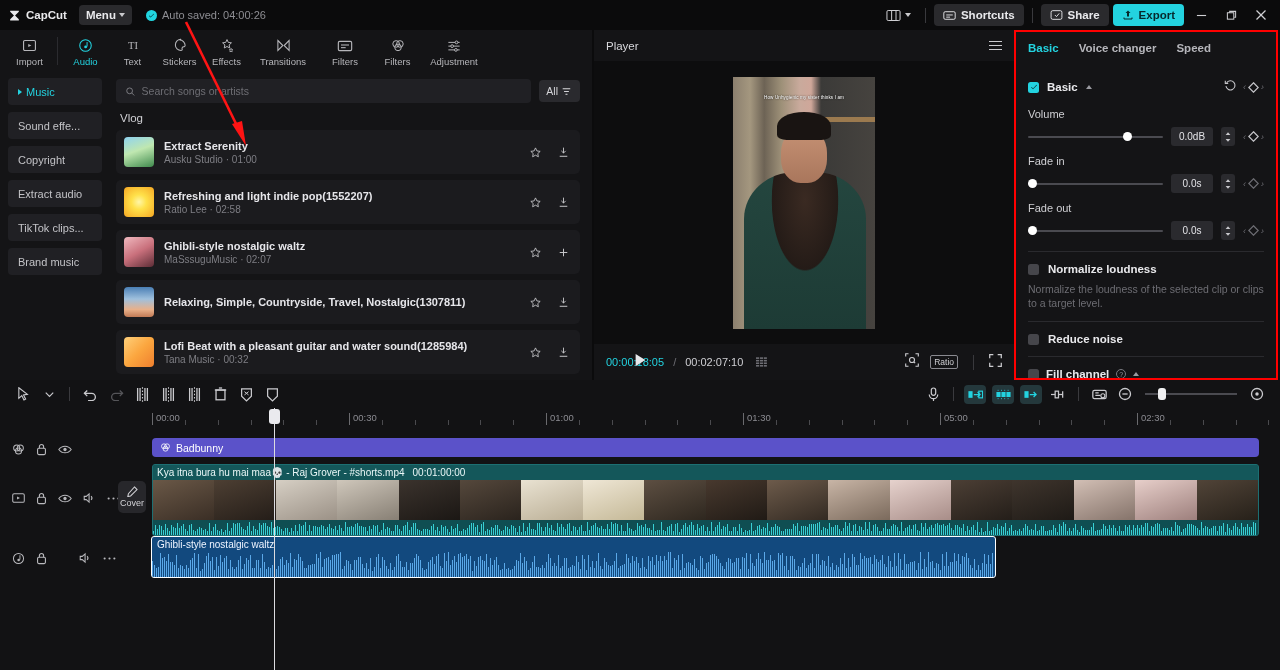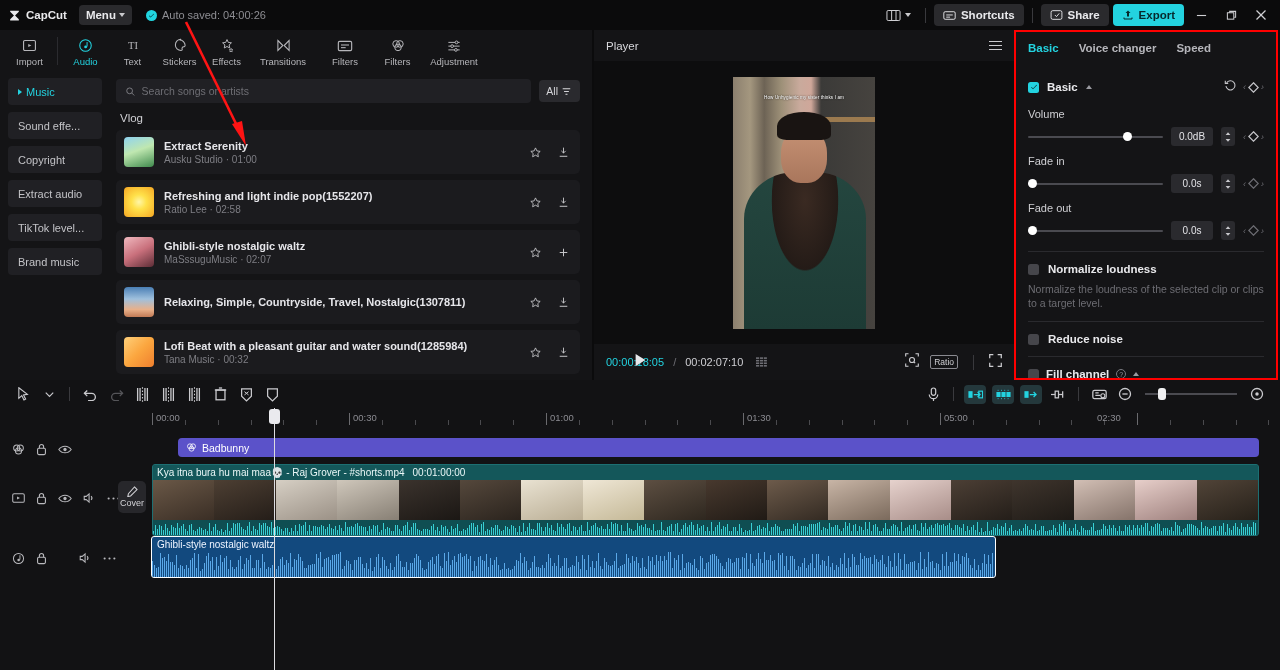--- a/index.html
+++ b/index.html
@@ -407,21 +407,21 @@
           <div class="side-item">
             <span>Sound effe...</span>
           </div>
           <div class="side-item">
             <span>Copyright</span>
           </div>
           <div class="side-item">
             <span>Extract audio</span>
           </div>
           <div class="side-item">
-            <span>TikTok level...</span>
+            <span>TikTok clips...</span>
           </div>
           <div class="side-item">
             <span>Brand music</span>
           </div>
         </div>
 
         <div class="list-col">
           <div class="searchrow">
             <div class="searchbox">
               <svg width="11" height="11" viewBox="0 0 24 24">
@@ -904,30 +904,30 @@
         <div class="tick" style="left: 874.333px;"></div>
         <div class="tick" style="left: 907.167px;"></div>
         <div class="tick major" style="left: 940px;"></div>
         <div class="rlabel" style="left: 944px;">05:00</div>
         <div class="tick" style="left: 972.833px;"></div>
         <div class="tick" style="left: 1005.67px;"></div>
         <div class="tick" style="left: 1038.5px;"></div>
         <div class="tick" style="left: 1071.33px;"></div>
         <div class="tick" style="left: 1104.17px;"></div>
         <div class="tick major" style="left: 1137px;"></div>
-        <div class="rlabel" style="left: 1097px;">02:30</div>
+        <div class="rlabel" style="left: 1141px;">02:30</div>
         <div class="tick" style="left: 1169.83px;"></div>
         <div class="tick" style="left: 1202.67px;"></div>
         <div class="tick" style="left: 1235.5px;"></div>
         <div class="tick" style="left: 1268.33px;"></div>
       </div>
 
     <div class="tracks">
 
-      <div class="track-row" style="top:8px;height:22px;gap:26px;">
+      <div class="track-row" style="top:8px;height:22px;">
         <div class="trk-head">
           <span>
             <svg width="13" height="13" viewBox="0 0 18 18">
                 <circle cx="6.5" cy="7" r="4.2" fill="none" stroke="#b9b9bd" stroke-width="1.4"></circle>
                 <circle cx="11.5" cy="7" r="4.2" fill="none" stroke="#b9b9bd" stroke-width="1.4"></circle>
                 <circle cx="9" cy="11" r="4.2" fill="none" stroke="#b9b9bd" stroke-width="1.4"></circle>
               </svg>
           </span>
           <span>
             <svg width="11" height="13" viewBox="0 0 14 16">

